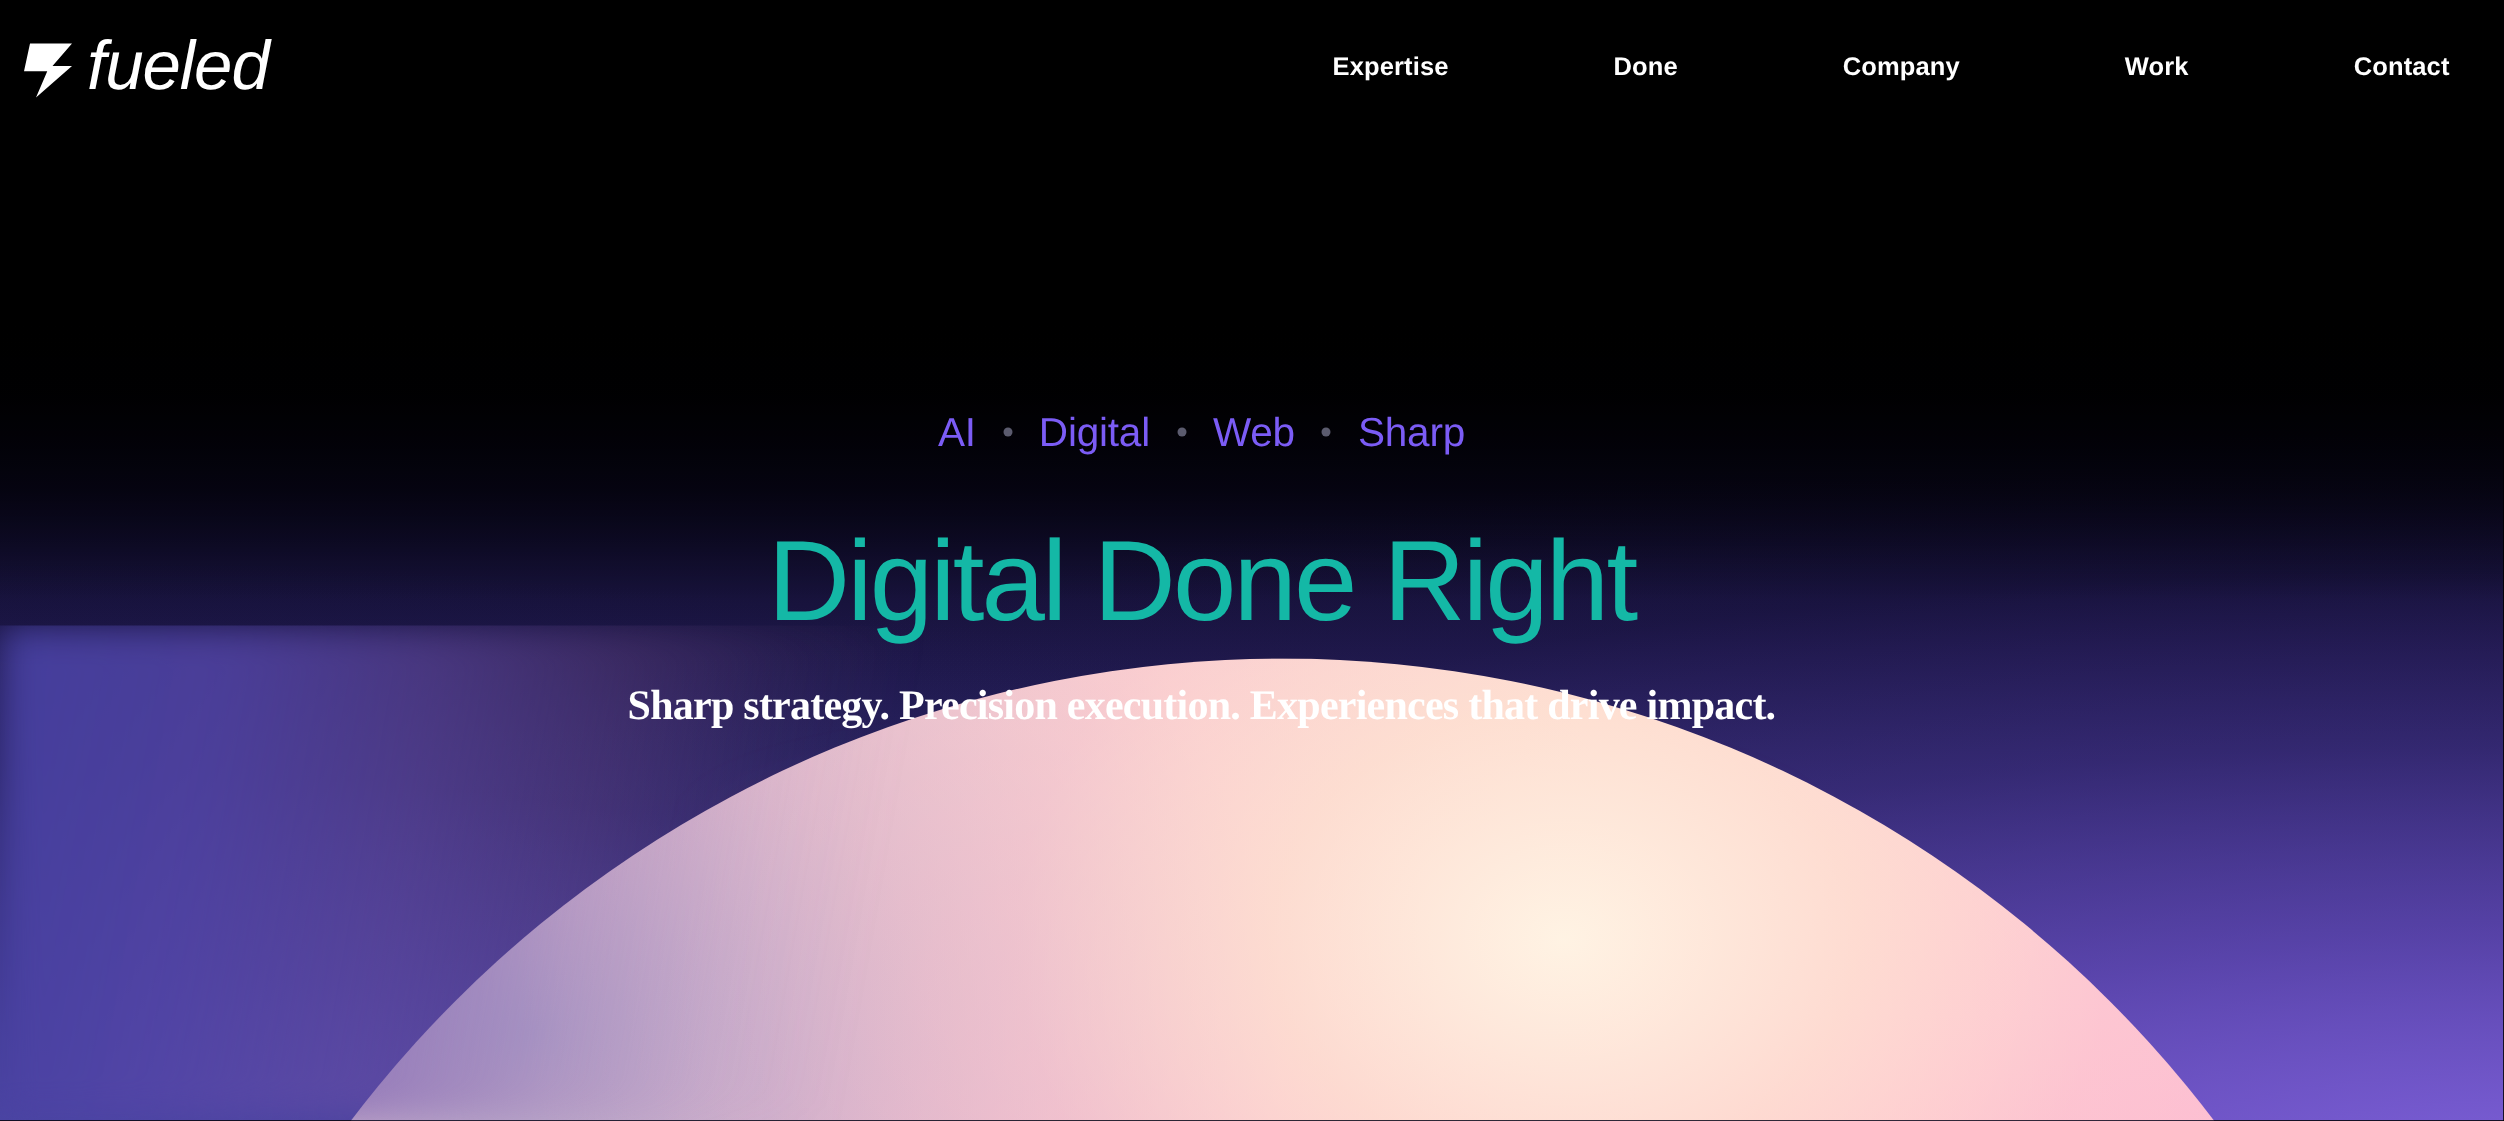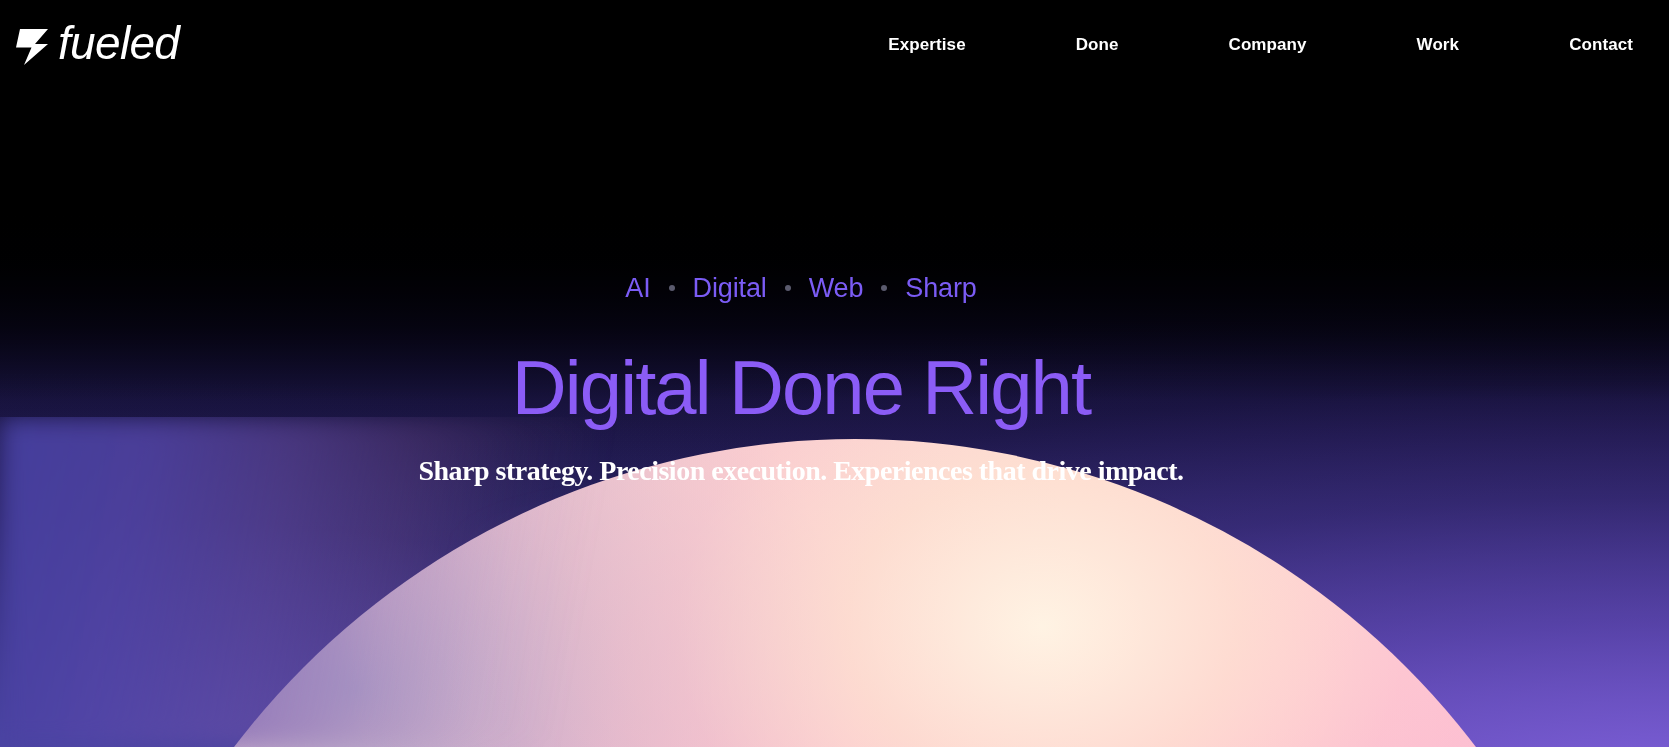--- a/index.html
+++ b/index.html
@@ -218,21 +218,21 @@
   .eyebrow-dot {
     width:6px; height:6px;
     border-radius:50%;
     background:#5b5b6e;
     flex:0 0 auto;
     display:block;
   }
 
   .headline {
     margin-top:44px;
-    color:#8b5cf6;
+    color:#14b8a6;
     font-size:76px;
     font-weight:400;
     letter-spacing:-0.025em;
     line-height:1.05;
   }
 
   .subhead {
     margin-top:26px;
     color:#ffffff;
     font-size:28px;

